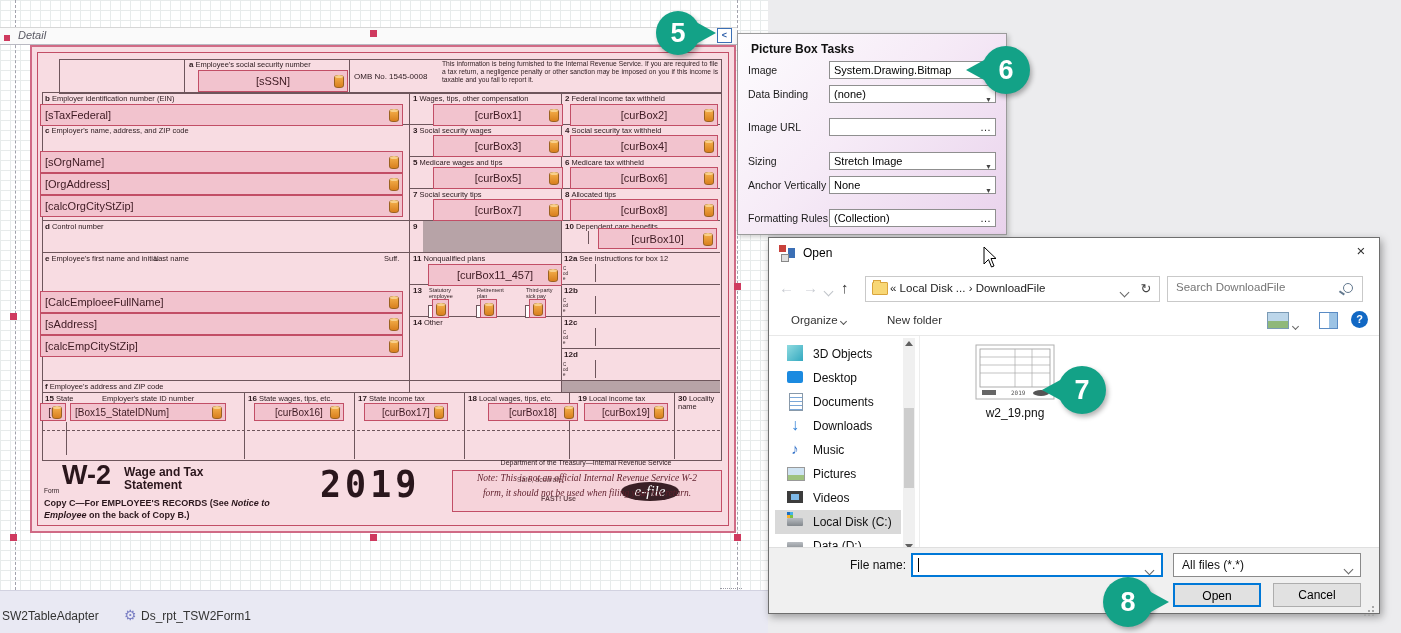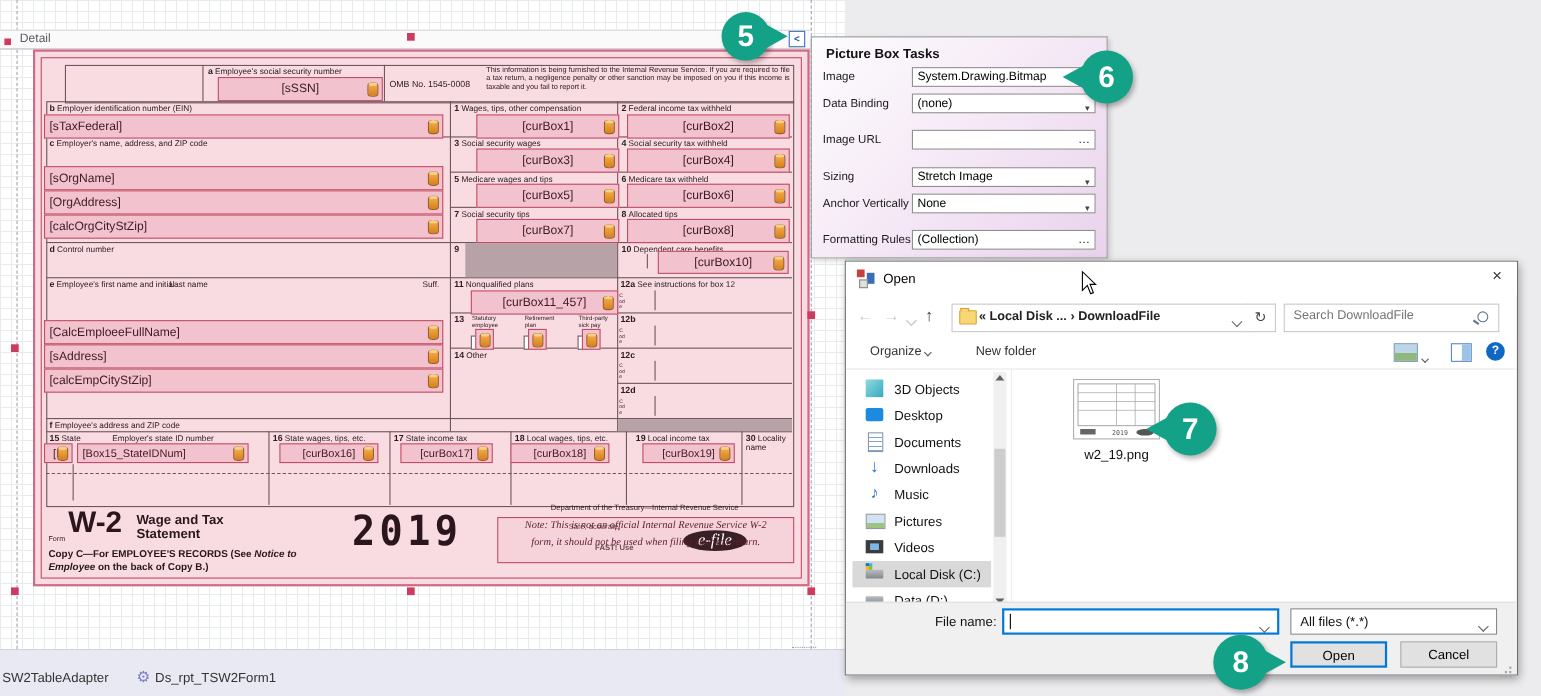--- a/index.html
+++ b/index.html
@@ -7,21 +7,21 @@
         font-family:"Liberation Sans",sans-serif;}
   .a{position:absolute;}
   
   #designer{position:absolute;left:0;top:0;width:768px;height:590px;background:#fff;
     background-image:linear-gradient(to right,#e7ebeb 1px,transparent 1px),
                      linear-gradient(to bottom,#e7ebeb 1px,transparent 1px);
     background-size:10px 10px;}
   .pgdash{position:absolute;top:0;height:590px;width:0;border-left:1px dashed #a2a2ac;}
   #band{position:absolute;left:0;top:27px;width:737px;height:16px;background:#fafafa;
     border-top:1px solid #d6d6d6;border-bottom:1px solid #b9b9c2;}
-  #band .t{position:absolute;left:18px;top:1px;font-size:11px;color:#5a5a64;}
+  #band .t{position:absolute;left:18px;top:1px;font-size:11px;color:#5a5a64;font-style:italic;}
   .bandmark{position:absolute;left:4px;top:35px;width:6px;height:6px;background:#cf3a5f;}
   .handle{position:absolute;width:7px;height:7px;background:#cf3a5f;}
   #smarttag{position:absolute;left:717px;top:28px;width:13px;height:13px;background:#fff;
     border:1px solid #3b6fb5;color:#2a5ca8;font-size:9px;font-weight:bold;text-align:center;line-height:12px;cursor:pointer;}
   
   #w2{position:absolute;left:30px;top:45px;width:702px;height:484px;background:#f8dce2;
       border:2px solid #d06a85;font-family:"Liberation Sans",sans-serif;color:#2b1a1e;}
   #w2 .inb{position:absolute;inset:5px;border:1px solid #c24e66;pointer-events:none;}
   .hl{position:absolute;height:1px;background:#6e565c;}
   .vl{position:absolute;width:1px;background:#6e565c;}
@@ -61,21 +61,21 @@
   .pbt-ct .dots{position:absolute;right:3px;top:0px;font-size:11px;color:#222;letter-spacing:1px;}
   
   #dlg{position:absolute;left:768px;top:237px;width:610px;height:375px;background:#fff;border:1px solid #6e6e6e;
      box-shadow:2px 3px 8px rgba(0,0,0,.35);font-size:12px;color:#1a1a1a;}
   #dlg .titlebar{position:absolute;left:0;top:0;right:0;height:30px;background:#fff;}
   #dlg .title{position:absolute;left:34px;top:8px;font-size:12px;color:#000;}
   #dlg .close{position:absolute;right:8px;top:4px;width:20px;height:20px;text-align:center;font-size:15px;color:#333;cursor:pointer;}
   .navbtn{position:absolute;font-size:15px;color:#c9ccd2;}
   .navbtn.on{color:#3c3c3c;}
   .addr{position:absolute;left:96px;top:38px;width:268px;height:24px;border:1px solid #c9c9c9;background:#fff;}
-  .addr .txt{position:absolute;left:24px;top:5px;font-size:11.5px;color:#222;white-space:nowrap;font-weight:bold;}
+  .addr .txt{position:absolute;left:24px;top:5px;font-size:11.5px;color:#222;white-space:nowrap;}
   .rfr{position:absolute;left:364px;top:38px;width:26px;height:24px;border:1px solid #c9c9c9;border-left:none;
      background:#fff;text-align:center;line-height:23px;font-size:13px;color:#444;}
   .srch{position:absolute;left:398px;top:38px;width:194px;height:24px;border:1px solid #c9c9c9;background:#fff;}
   .srch input{position:absolute;left:6px;top:3px;width:160px;border:none;outline:none;font-size:11.5px;color:#222;
      font-family:"Liberation Sans",sans-serif;background:transparent;}
   .chev{display:inline-block;width:6px;height:6px;border-right:1.5px solid #666;border-bottom:1.5px solid #666;transform:rotate(45deg);}
   .mag{position:absolute;right:9px;top:6px;width:8px;height:8px;border:1.6px solid #62788e;border-radius:50%;}
   .mag:after{content:"";position:absolute;left:-5px;top:8px;width:6px;height:1.6px;background:#62788e;transform:rotate(35deg);}
   .tbtxt{position:absolute;top:76px;font-size:11.5px;color:#333;cursor:pointer;}
   .folder{position:absolute;left:6px;top:5px;width:14px;height:11px;background:#f8d775;border:1px solid #d9a43c;border-radius:1px;}
@@ -307,21 +307,21 @@
           <i class="db"></i>
         </div>
       <div class="fld sm" style="left:222px;top:356px;width:88px;height:16px;">
           <span>[curBox16]</span>
           <i class="db"></i>
         </div>
       <div class="fld sm" style="left:332px;top:356px;width:82px;height:16px;">
           <span>[curBox17]</span>
           <i class="db"></i>
         </div>
-      <div class="fld sm" style="left:432px;top:356px;width:88px;height:16px;">
+      <div class="fld sm" style="left:456px;top:356px;width:88px;height:16px;">
           <span>[curBox18]</span>
           <i class="db"></i>
         </div>
       <div class="fld sm" style="left:552px;top:356px;width:82px;height:16px;justify-content:center;">
           <span>[curBox19]</span>
           <i class="db"></i>
         </div>
 
       <div class="lbl" style="left:12px;top:440px;font-size:6.5px;">Form</div>
       <div class="a" style="left:30px;top:413px;font-size:27px;font-weight:bold;color:#2a161c;">W-2</div>

